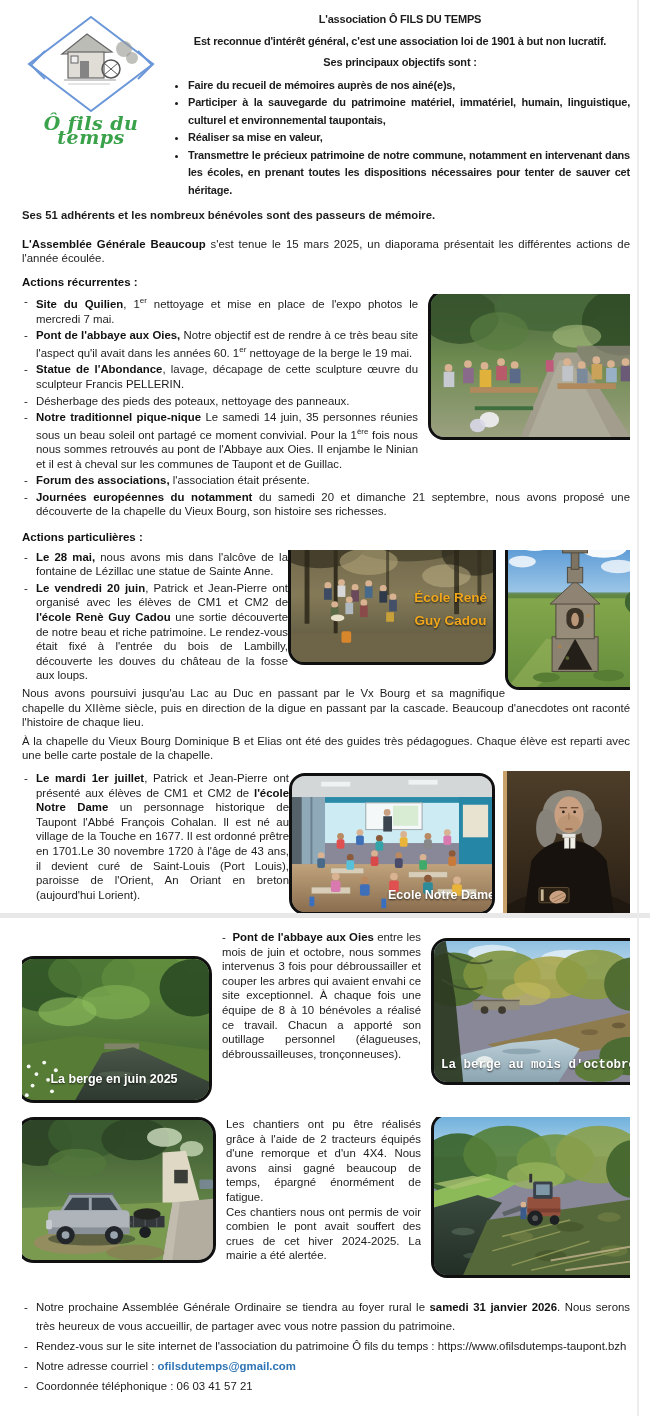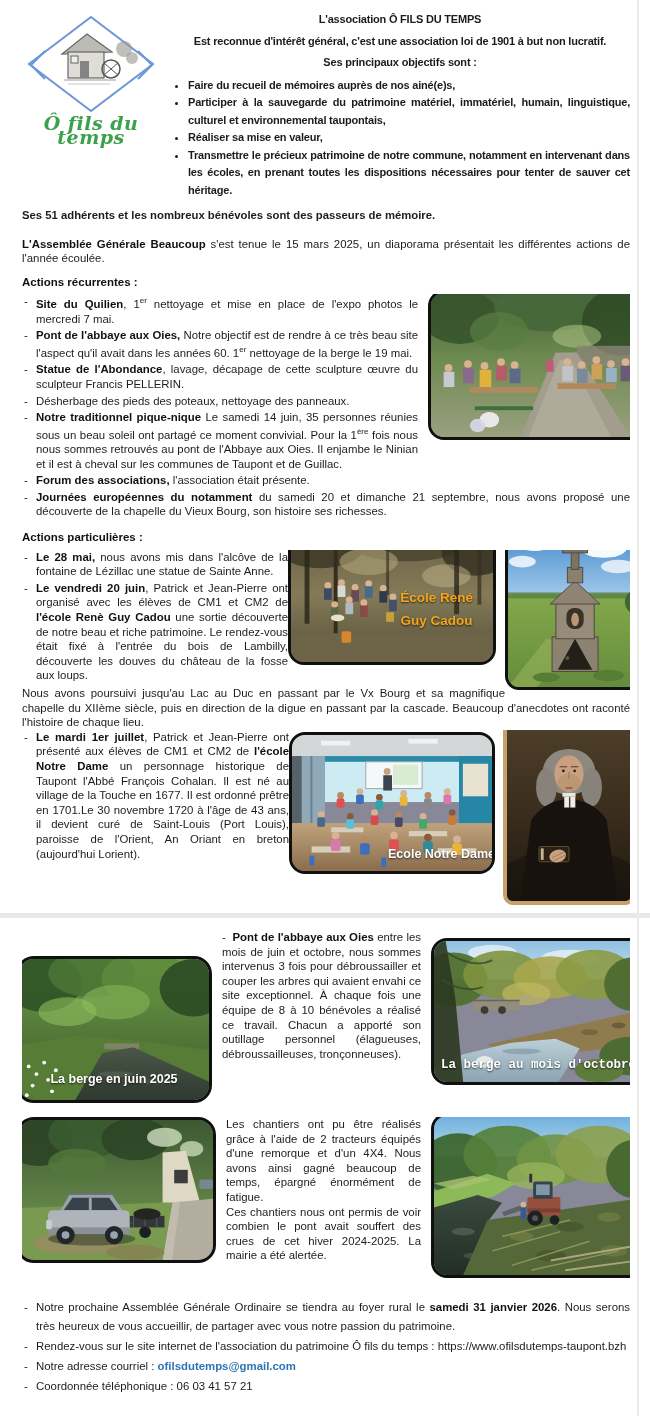--- a/index.html
+++ b/index.html
@@ -34,21 +34,21 @@
   .photo{position:relative;border:3px solid #101010;border-radius:16px;overflow:hidden;background:#889;box-sizing:border-box;}
   .photo svg{display:block;width:100%;height:100%;}
   .cap{position:absolute;color:#fff;font-weight:bold;font-size:12.5px;line-height:15px;
        text-shadow:0 1px 2px rgba(0,0,0,.7);white-space:nowrap;}
   .fr{float:right;}
   .fl{float:left;}
   .clearfix{overflow:hidden;}
   .ph-picnic{width:220px;height:150px;margin:-4px -18px 6px 10px;}
   .ph-oratory{width:143px;height:170px;margin:-30px -18px 8px 0;border-radius:14px;}
   .ph-forest{width:208px;height:140px;margin:-25px 9px 8px 0;}
-  .cap-forest{color:#f2a71b;right:20px;top:58px;text-align:center;font-size:13.5px;line-height:23px;}
+  .cap-forest{color:#f2a71b;right:6px;top:58px;text-align:center;font-size:13.5px;line-height:23px;}
   .ph-classroom{width:206px;height:142px;margin:2px 8px 8px 0;text-align:right;}
   .cap-class{bottom:9px;left:96px;}
   .ph-portrait{width:132px;height:185px;margin:-10px -5px 8px 0;border:4px solid #c7a06a;border-radius:10px;}
   .cont{margin:3px 0 0;}
   .cont2{margin:4px 0 8px;}
   
   .ph-bjuin{width:196px;height:147px;margin:26px 10px 6px -6px;border-radius:18px;}
   .cap-bjuin{bottom:13px;left:50%;transform:translateX(-50%);}
   .ph-boct{width:215px;height:147px;margin:8px -16px 6px 10px;}
   .cap-boct{bottom:9px;left:50%;transform:translateX(-50%);font-family:Liberation Mono, monospace;}
@@ -253,20 +253,21 @@
           <rect x="52" y="108" width="10" height="12" rx="2" fill="#d8862b"></rect>
           <rect x="98" y="88" width="8" height="10" fill="#c8a03a"></rect>
         </svg>
         <span class="cap cap-forest"><span>École René</span><br><span>Guy Cadou</span></span>
       </div>
       <ul class="dash">
         <li><b>Le 28 mai,</b><span> nous avons mis dans l'alcôve de la fontaine de Lézillac une statue de Sainte Anne.</span></li>
         <li><b>Le vendredi 20 juin</b><span>, Patrick et Jean-Pierre ont organisé avec les élèves de CM1 et CM2 de </span><b>l'école Renè Guy Cadou</b><span> une sortie découverte de notre beau et riche patrimoine. Le rendez-vous était fixé à l'entrée du bois de Lambilly, découverte les douves du château de la fosse aux loups.</span></li>
       </ul>
       <p class="cont just">Nous avons poursuivi jusqu'au Lac au Duc en passant par le Vx Bourg et sa magnifique chapelle du XIIème siècle, puis en direction de la digue en passant par la cascade. Beaucoup d'anecdotes ont raconté l'histoire de chaque lieu.</p>
+      <p class="cont cont2 just">À la chapelle du Vieux Bourg Dominique B et Elias ont été des guides très pédagogues. Chaque élève est reparti avec une belle carte postale de la chapelle.</p>
     </div>
 
     <div class="clearfix">
       <div class="photo fr ph-portrait">
         <svg viewBox="0 0 132 185" preserveAspectRatio="none">
           <defs>
               <linearGradient id="g_port" x1="0" y1="0" x2="0" y2="1">
             <stop offset="0" stop-color="#4e3f2a"></stop>
                 <stop offset=".5" stop-color="#3a2d1d"></stop>
                 <stop offset="1" stop-color="#201812"></stop>

